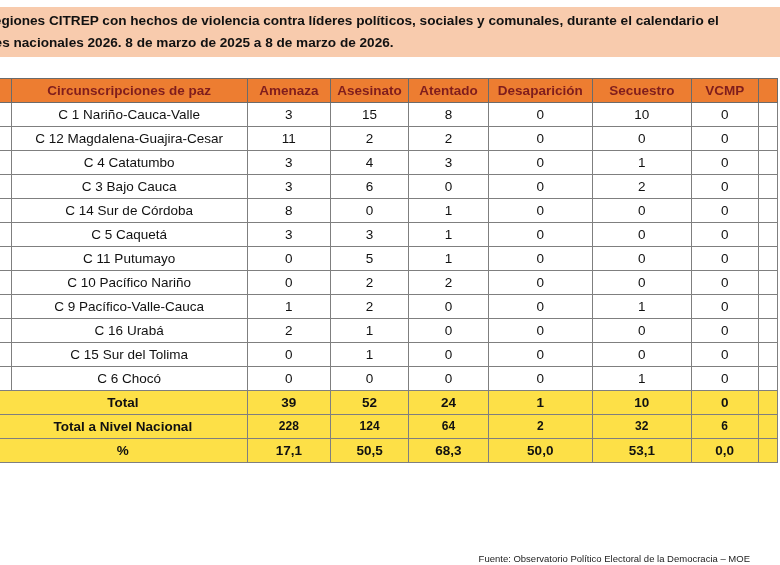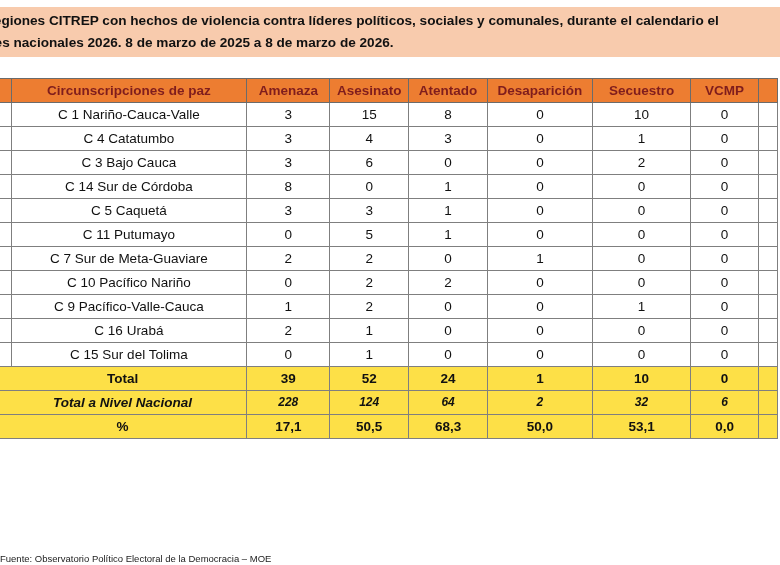--- a/index.html
+++ b/index.html
@@ -24,35 +24,35 @@
     table.data td, table.data th {
       border: 1px solid #7f7f7f; text-align: center; padding: 0;
       height: 23px; line-height: 23px; white-space: nowrap; overflow: hidden;
     }
     table.data thead th {
       background: #ed7d31; color: #7f1d1d; font-weight: bold; font-size: 13.5px;
       border-color: #6b6b6b;
     }
     table.data tbody td { background: #ffffff; }
     table.data tfoot td { background: #fde047; font-weight: bold; }
-    table.data tfoot tr.national td { font-size: 12px; font-style: italic; }
+    table.data tfoot tr.national td { font-size: 12px; }
     table.data tfoot tr.national td.lbl { font-size: 13.5px; }
     table.data tfoot tr.pct td { font-size: 13.5px; }
     .col-edge { width: 13px; }
     .col-name { width: 238px; }
     .col-amenaza { width: 84px; }
     .col-asesinato { width: 79px; }
     .col-atentado { width: 80px; }
     .col-desap { width: 105px; }
     .col-secuestro { width: 100px; }
     .col-vcmp { width: 68px; }
     .col-edge-r { width: 20px; }
     .source {
-      position: absolute; left: 0; width: 736px; top: 553px; text-align: left;
-      font-size: 9.5px; color: #222; line-height: 12px;
+      position: absolute; left: 0; width: 736px; top: 553px; text-align: right;
+      font-size: 9.5px; color: #222; line-height: 12px; padding-left: 14px;
     }
   </style>
 </head>
 <body>
 
 <div class="title-box">
   <span class="l1">Regiones CITREP con hechos de violencia contra líderes políticos, sociales y comunales, durante el calendario el</span>
   <span class="l2">ones nacionales 2026. 8 de marzo de 2025 a 8 de marzo de 2026.</span>
 </div>
 
@@ -88,20 +88,31 @@
         <td>3</td>
         <td>15</td>
         <td>8</td>
         <td>0</td>
         <td>10</td>
         <td>0</td>
         <td></td>
       </tr>
       <tr>
         <td></td>
+        <td>C 12 Magdalena-Guajira-Cesar</td>
+        <td>11</td>
+        <td>2</td>
+        <td>2</td>
+        <td>0</td>
+        <td>0</td>
+        <td>0</td>
+        <td></td>
+      </tr>
+      <tr>
+        <td></td>
         <td>C 4 Catatumbo</td>
         <td>3</td>
         <td>4</td>
         <td>3</td>
         <td>0</td>
         <td>1</td>
         <td>0</td>
         <td></td>
       </tr>
       <tr>
@@ -143,31 +154,20 @@
         <td>0</td>
         <td>5</td>
         <td>1</td>
         <td>0</td>
         <td>0</td>
         <td>0</td>
         <td></td>
       </tr>
       <tr>
         <td></td>
-        <td>C 7 Sur de Meta-Guaviare</td>
-        <td>2</td>
-        <td>2</td>
-        <td>0</td>
-        <td>1</td>
-        <td>0</td>
-        <td>0</td>
-        <td></td>
-      </tr>
-      <tr>
-        <td></td>
         <td>C 10 Pacífico Nariño</td>
         <td>0</td>
         <td>2</td>
         <td>2</td>
         <td>0</td>
         <td>0</td>
         <td>0</td>
         <td></td>
       </tr>
       <tr>
@@ -193,20 +193,31 @@
         <td></td>
       </tr>
       <tr>
         <td></td>
         <td>C 15 Sur del Tolima</td>
         <td>0</td>
         <td>1</td>
         <td>0</td>
         <td>0</td>
         <td>0</td>
+        <td>0</td>
+        <td></td>
+      </tr>
+      <tr>
+        <td></td>
+        <td>C 6 Chocó</td>
+        <td>0</td>
+        <td>0</td>
+        <td>0</td>
+        <td>0</td>
+        <td>1</td>
         <td>0</td>
         <td></td>
       </tr>
     </tbody>
   <tfoot>
     <tr>
       <td colspan="2">Total</td>
       <td>39</td>
       <td>52</td>
       <td>24</td>

